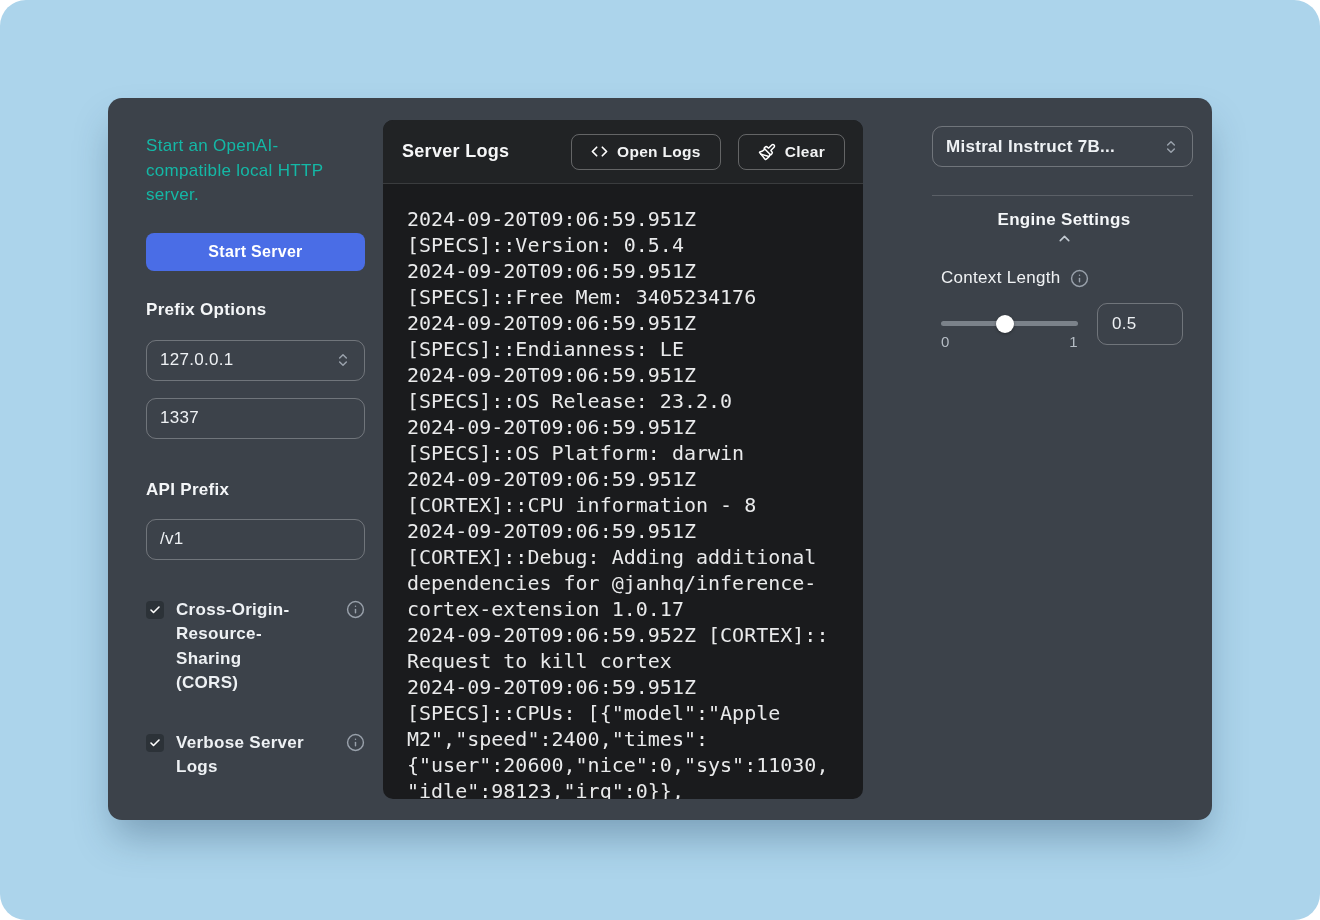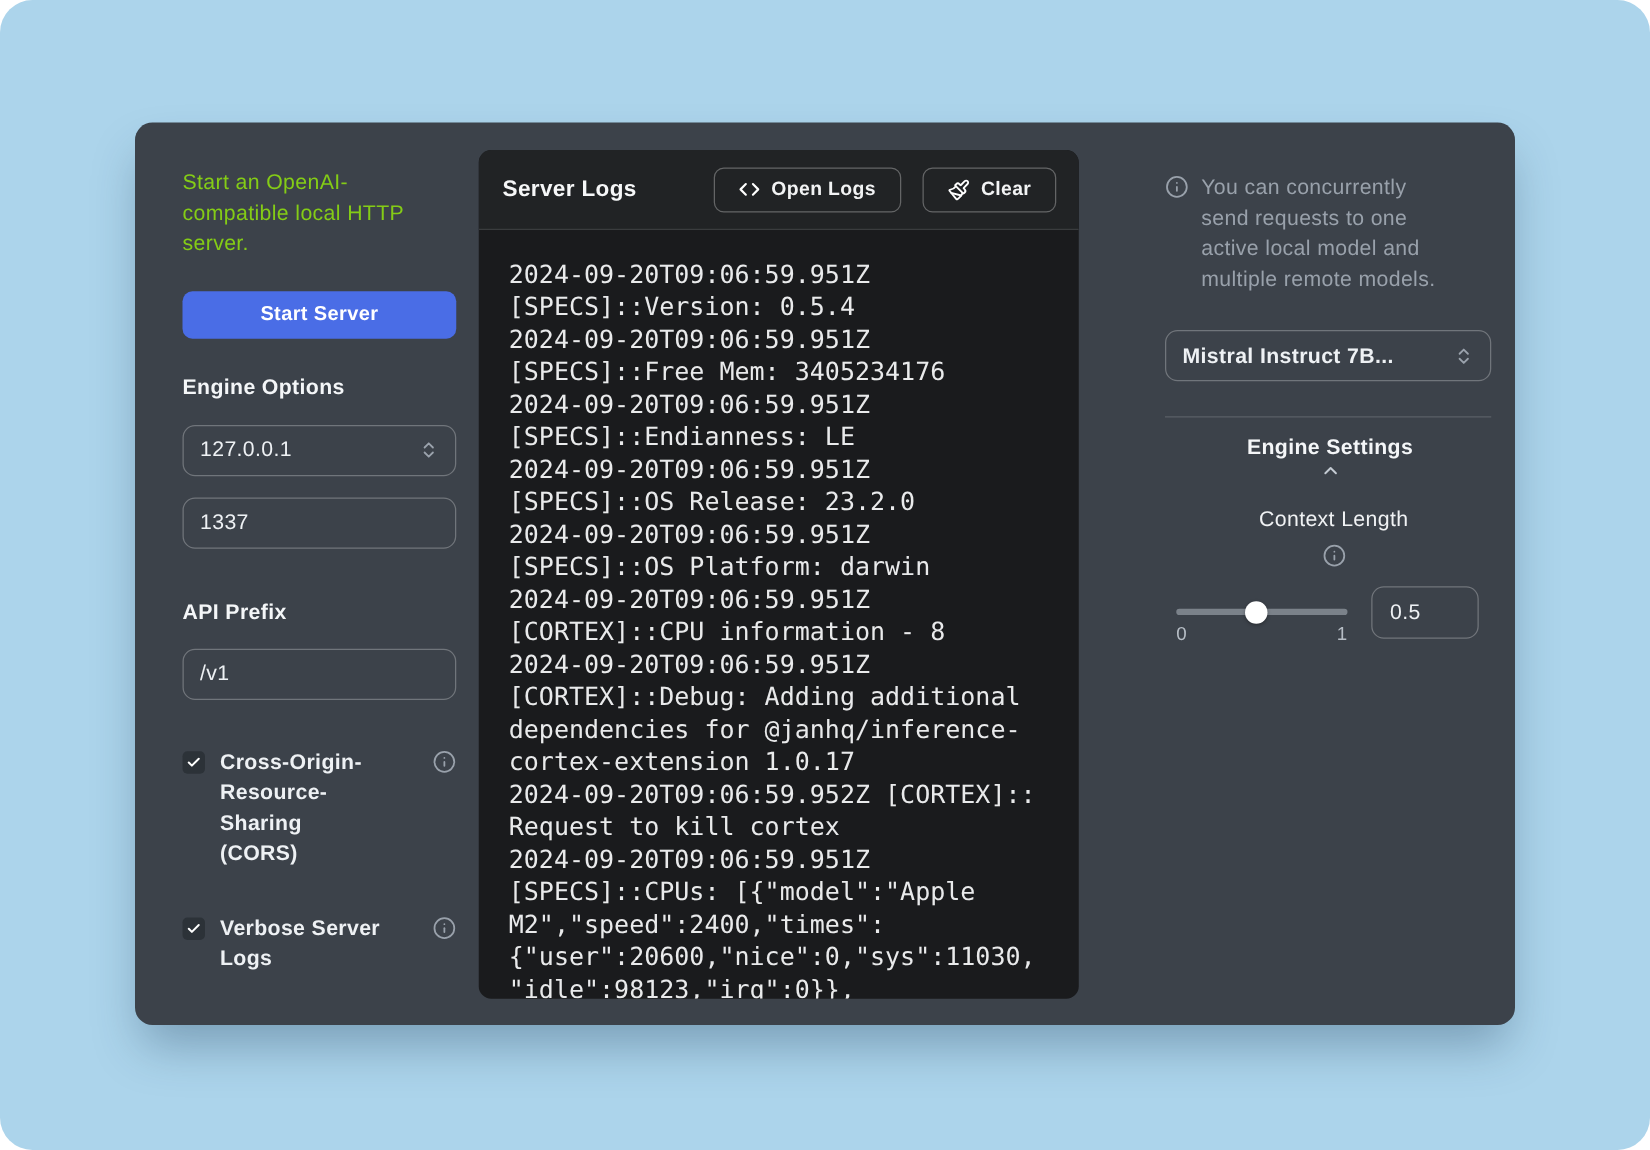--- a/index.html
+++ b/index.html
@@ -2,21 +2,21 @@
 <html><head>
 <meta charset="utf-8">
 <style>
   * { margin:0; padding:0; box-sizing:border-box; }
   html,body { width:1320px; height:920px; background:#ffffff; font-family:"Liberation Sans", sans-serif; letter-spacing:0.3px; }
   .screen { position:absolute; inset:0; width:1320px; height:920px; background:#acd4eb; border-radius:26px; overflow:hidden; }
   .panel { position:absolute; left:108px; top:98px; width:1104px; height:722px; background:#3c424a; border-radius:14px; box-shadow:0 22px 38px -6px rgba(30,60,90,.35); }
 
   
   .col-left { position:absolute; left:38px; top:0; width:219px; }
-  .desc { margin-top:36px; width:206px; color:#84cc16; font-size:17px; line-height:24.5px; }
+  .desc { margin-top:36px; width:206px; color:#14b8a6; font-size:17px; line-height:24.5px; }
   .btn-start { margin-top:25px; width:219px; height:38px; background:#4a6de6; border-radius:8px; color:#ffffff; font-size:16px; font-weight:700; display:flex; align-items:center; justify-content:center; cursor:pointer; }
   .h-section { color:#f4f6f8; font-size:17px; font-weight:700; }
   .h-server-options { margin-top:29px; }
   .field { width:219px; height:41px; border:1px solid rgba(255,255,255,0.27); border-radius:10px; display:flex; align-items:center; padding:0 13px; color:#eef1f4; font-size:17px; background:transparent; }
   .field .spacer { flex:1; }
   .sel-host { margin-top:20px; }
   .inp-port { margin-top:17px; }
   .h-api-prefix { margin-top:41px; }
   .inp-prefix { margin-top:19px; }
   .chk-row { display:flex; align-items:flex-start; margin-top:38px;font-weight:bold; }
@@ -38,42 +38,42 @@
   .log-line { white-space:pre-wrap; overflow-wrap:anywhere; }
 
   
   .col-right { position:absolute; left:824px; top:0; width:261px; }
   .notice { margin-top:40px; display:flex; align-items:flex-start; }
   .notice .txt { margin-left:10px; width:200px; color:#99a1ab; font-size:17px; line-height:24.5px; }
   .sel-model { margin-top:28px; width:261px; }
   .sel-model .val { font-weight:700; }
   .divider { margin-top:28px; height:1px; background:rgba(255,255,255,0.16); }
   .engine-head { margin-top:14px; padding:0 6px 0 9px; display:flex; align-items:center; justify-content:flex-end; cursor:pointer;flex-direction:column; }
-  .ctx-row { margin-top:21px; padding-left:9px; display:flex; align-items:center; gap:9px; color:#f0f2f4; font-size:17px;flex-direction:column; }
+  .ctx-row { margin-top:21px; padding-left:9px; display:flex; align-items:center; gap:9px; color:#f0f2f4; font-size:17px; }
   .slider-row { margin-top:15px; padding-left:9px; display:flex; align-items:flex-start; }
   .slider-wrap { position:relative; width:137px; margin-top:18px; }
   .slider-track { height:5px; border-radius:3px; background:#7b828a; }
   .slider-thumb { position:absolute; left:47%; top:50%; transform:translate(-50%,-50%); width:18px; height:18px; border-radius:50%; background:#ffffff; box-shadow:0 1px 3px rgba(0,0,0,.35); cursor:pointer; }
   .slider-min { position:absolute; left:0; top:12px; color:#b6bdc5; font-size:15px; }
   .slider-max { position:absolute; right:0; top:12px; color:#b6bdc5; font-size:15px; }
   .ctx-value { margin-left:19px; width:86px; height:42px; border:1px solid rgba(255,255,255,0.27); border-radius:10px; display:flex; align-items:center; padding:0 14px; color:#eef1f4; font-size:17px; }
   .chev-ud { color:#9aa2ac; flex:none; }
 </style>
 </head>
 <body>
 
 <div class="screen">
   <div class="panel">
 
     <div class="col-left">
       <div class="desc">Start an OpenAI-compatible local HTTP server.</div>
 
       <div class="btn-start">Start Server</div>
 
-      <div class="h-section h-server-options">Engine Options</div>
+      <div class="h-section h-server-options">Prefix Options</div>
 
       <div class="field sel-host">
         <span>127.0.0.1</span>
         <span class="spacer"></span>
         <svg class="chev-ud" width="16" height="16" viewBox="0 0 24 24" fill="none" stroke="currentColor" stroke-width="2.2" stroke-linecap="round" stroke-linejoin="round">
             <path d="m7 15 5 5 5-5"></path>
             <path d="m7 9 5-5 5 5"></path>
           </svg>
       </div>
 
@@ -145,28 +145,20 @@
           <div class="log-line">2024-09-20T09:06:59.951Z [SPECS]::OS Release: 23.2.0</div>
           <div class="log-line">2024-09-20T09:06:59.951Z [SPECS]::OS Platform: darwin</div>
           <div class="log-line">2024-09-20T09:06:59.951Z [CORTEX]::CPU information - 8</div>
           <div class="log-line">2024-09-20T09:06:59.951Z [CORTEX]::Debug: Adding additional dependencies for @janhq/inference-cortex-extension 1.0.17</div>
           <div class="log-line">2024-09-20T09:06:59.952Z [CORTEX]:: Request to kill cortex</div>
           <div class="log-line">2024-09-20T09:06:59.951Z [SPECS]::CPUs: [{"model":"Apple M2","speed":2400,"times": {"user":20600,"nice":0,"sys":11030,"idle":98123,"irq":0}}, {"model":"Apple M2","speed":2400,"times":{"user":20600}}</div>
         </div>
     </div>
 
     <div class="col-right">
-      <div class="notice">
-        <svg class="info-ic" viewBox="0 0 24 24" fill="none" stroke="currentColor" stroke-width="1.8" stroke-linecap="round">
-            <circle cx="12" cy="12" r="10"></circle>
-            <path d="M12 16v-4"></path>
-            <path d="M12 8h.01"></path>
-          </svg>
-        <div class="txt">You can concurrently send requests to one active local model and multiple remote models.</div>
-      </div>
 
       <div class="field sel-model">
         <span class="val">Mistral Instruct 7B...</span>
         <span class="spacer"></span>
         <svg class="chev-ud" width="16" height="16" viewBox="0 0 24 24" fill="none" stroke="currentColor" stroke-width="2.2" stroke-linecap="round" stroke-linejoin="round">
             <path d="m7 15 5 5 5-5"></path>
             <path d="m7 9 5-5 5 5"></path>
           </svg>
       </div>
 

